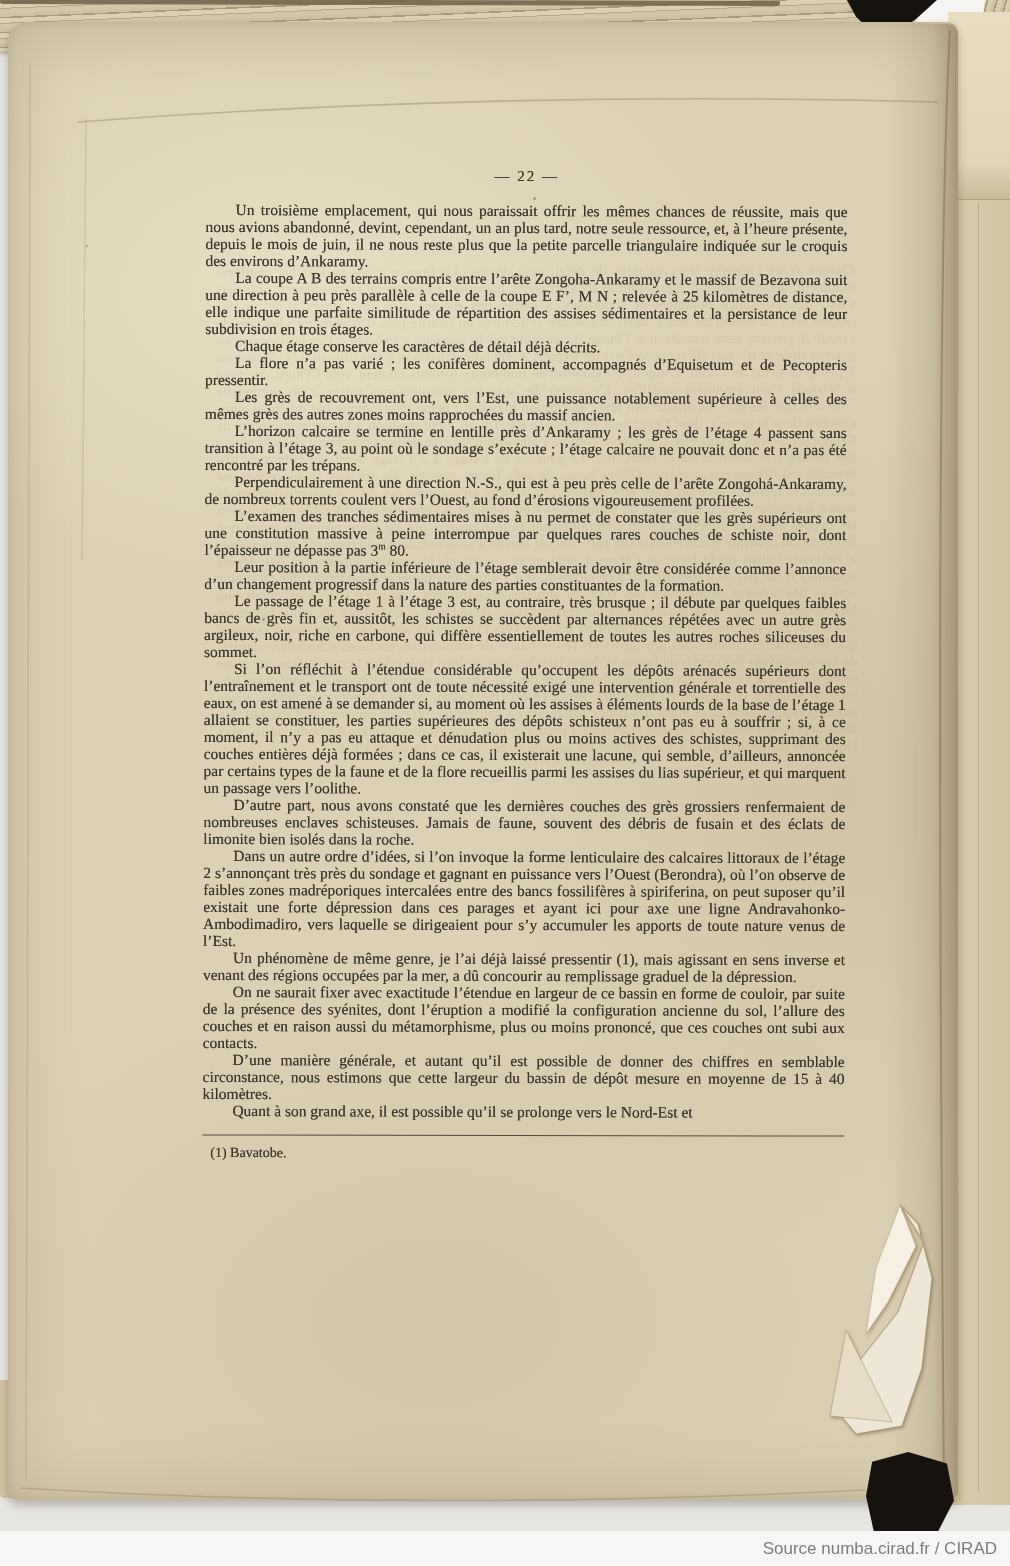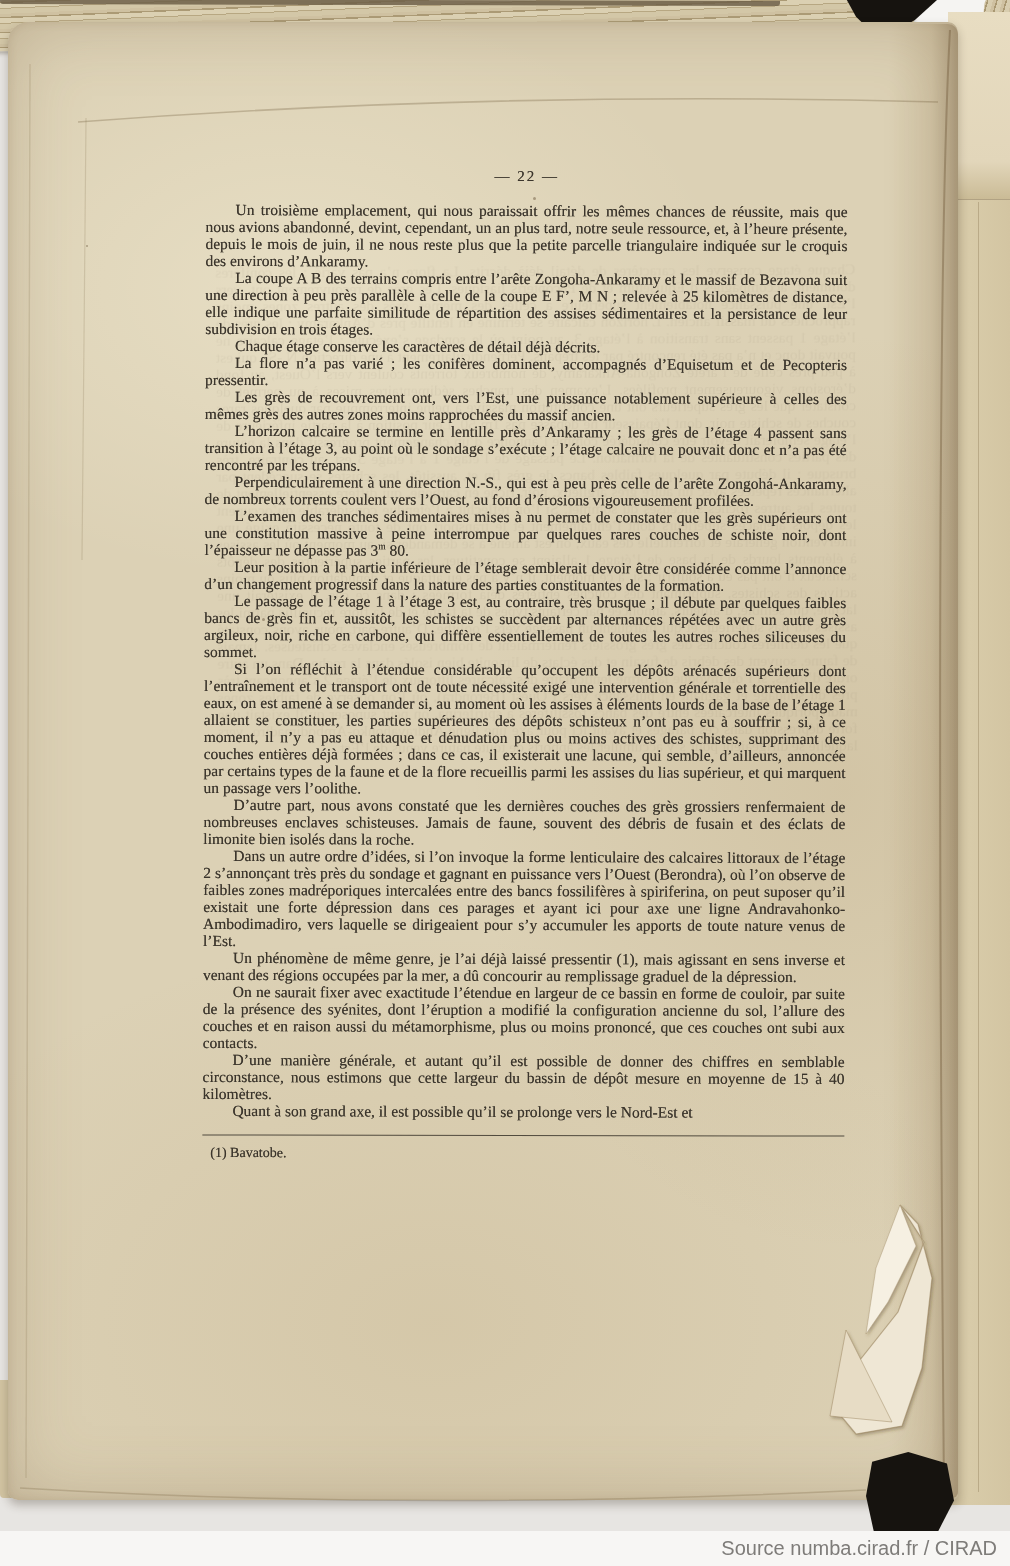--- a/index.html
+++ b/index.html
@@ -134,21 +134,21 @@
   }
   
   .bottom-strip{
     position:absolute;left:0;top:1531px;width:1010px;height:35px;
     background:var(--strip-bg);
     display:flex;align-items:center;justify-content:flex-end;
     padding-right:13px;
   }
   .watermark{
     font-family:"Liberation Sans", sans-serif;
-    font-size:20px;color:var(--watermark-gray);
+    font-size:17px;color:var(--watermark-gray);
   }
 </style>
 </head>
 <body>
 
 <div class="white-gap-top"></div>
 <div class="stack-top"></div>
 <div class="stack-dark-line"></div>
 <div class="cover-wedge-top"></div>
 <div class="stack-corner-right"></div>

